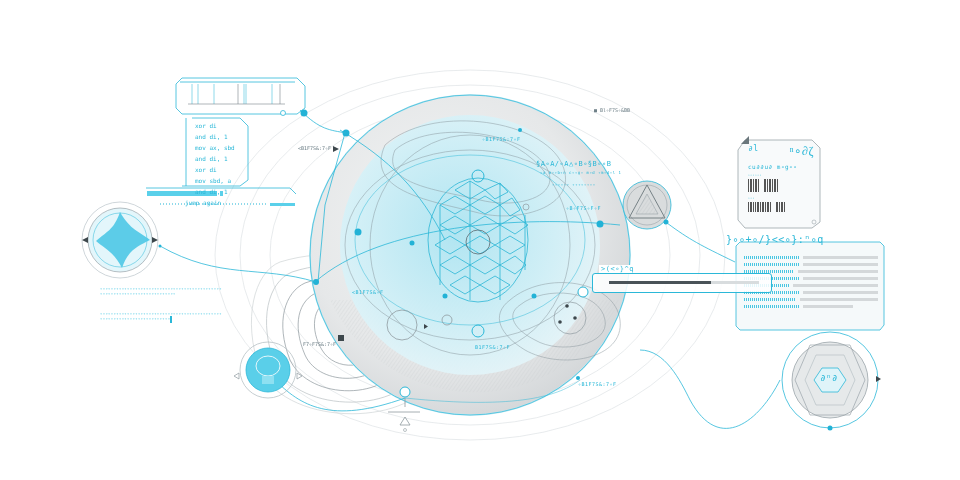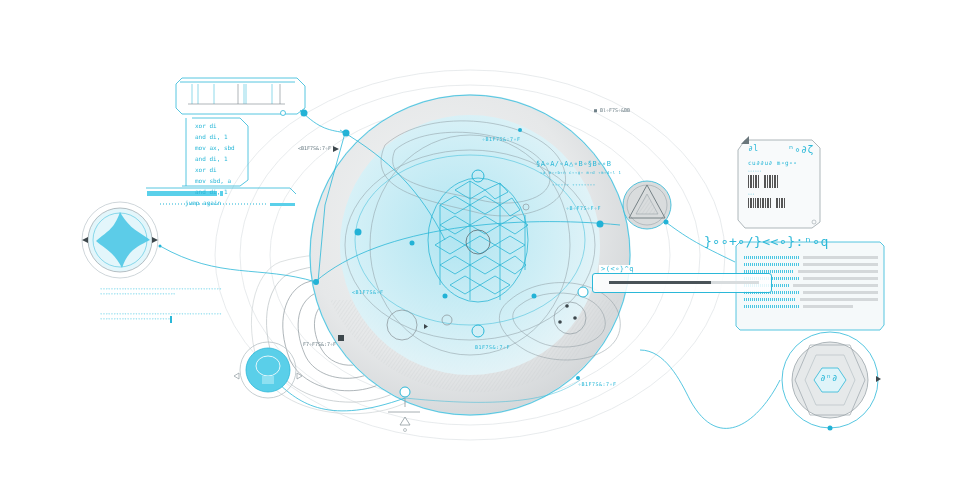--- a/index.html
+++ b/index.html
@@ -220,21 +220,21 @@
 <div class="abs cyan-text" style="left:566px;top:205px;font-size:5px;">∘B∘F7S∘F∘F</div>
 <div class="abs cyan-text" style="left:482px;top:136px;font-size:5px;">∘B1F7S&amp;:7∘F</div>
 <div class="abs cyan-text" style="left:352px;top:289px;font-size:5px;">&lt;B1F7S&amp;∘F</div>
 <div class="abs cyan-text" style="left:475px;top:344px;font-size:5px;">B1F7S&amp;:7∘F</div>
 <div class="abs gray-text" style="left:303px;top:341px;">F7∘F7S&amp;:7∘F</div>
 <div class="abs cyan-text" style="left:578px;top:381px;font-size:5px;">∘B1F7S&amp;:7∘F</div>
 
 <div class="abs" style="left:748px;top:144px;width:66px;">
   <div style="display:flex;justify-content:space-between;">
     <span class="cyan-text" style="font-size:8px;">∂l</span>
-    <span class="cyan-text" style="font-size:10px;">ⁿ∘∂ζ</span>
+    <span class="cyan-text" style="font-size:12px;font-family:Liberation Serif, serif;">ⁿ∘∂ζ</span>
   </div>
   <div class="cyan-text" style="font-size:6px;margin-top:4px;">cu∂∂u∂ m∘g∘∘</div>
   <div class="cyan-text" style="font-size:3px;margin-top:3px;">∘∘∘∘∘∘</div>
   <div class="barcode" style="margin-top:2px;">
     <span style="width:1px"></span>
       <span style="width:2px"></span>
       <span style="width:1px"></span>
       <span style="width:2px"></span>
       <span style="width:1px"></span>
     <span style="width:3px;background:transparent"></span>
@@ -258,21 +258,21 @@
       <span style="width:2px"></span>
       <span style="width:1px"></span>
     <span style="width:3px;background:transparent"></span>
     <span style="width:2px"></span>
       <span style="width:1px"></span>
       <span style="width:2px"></span>
       <span style="width:1px"></span>
   </div>
 </div>
 
-<div class="abs cyan-text" style="left:704px;top:234px;font-size:13px;">}∘∘+∘/}&lt;&lt;∘}:ⁿ∘q</div>
+<div class="abs cyan-text" style="left:726px;top:234px;font-size:10px;">}∘∘+∘/}&lt;&lt;∘}:ⁿ∘q</div>
 <div class="abs" style="left:744px;top:252px;width:134px;">
   <div class="listrow">
       <div class="c" style="width:55px"></div>
       <div class="g" style="flex:1"></div>
     </div>
   <div class="listrow">
       <div class="c" style="width:55px"></div>
       <div class="g" style="flex:1"></div>
     </div>
   <div class="listrow">

